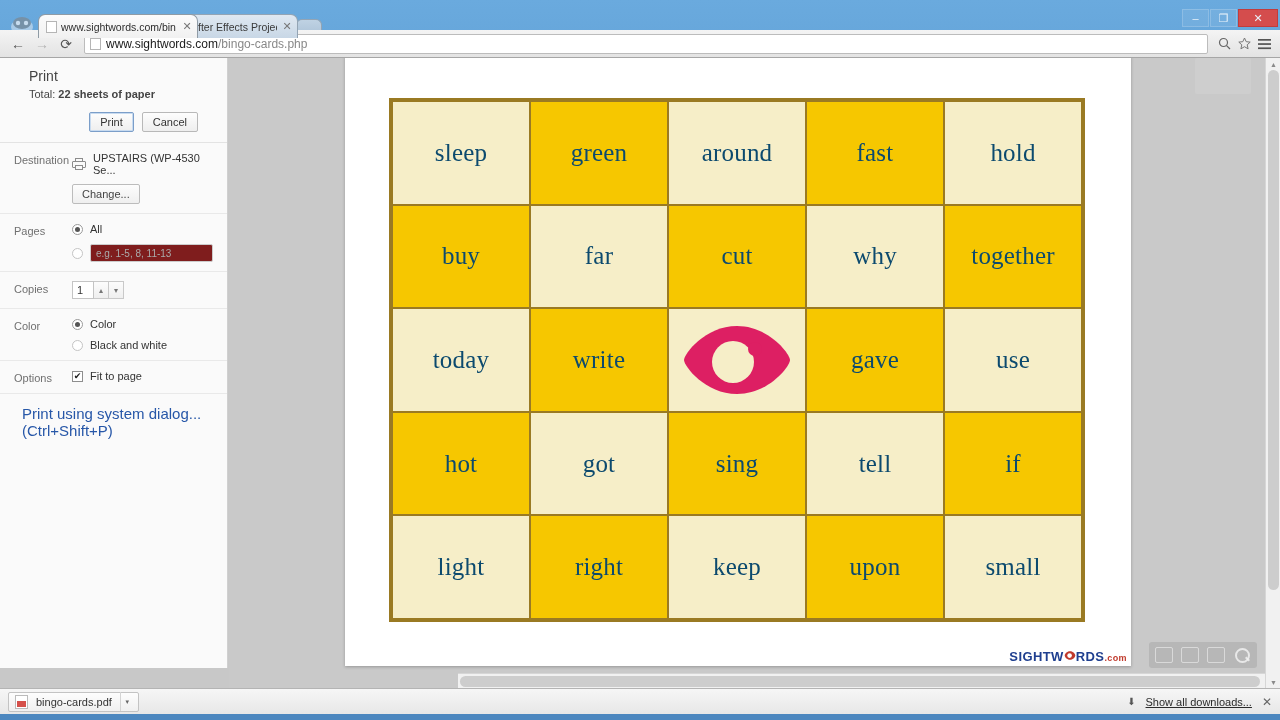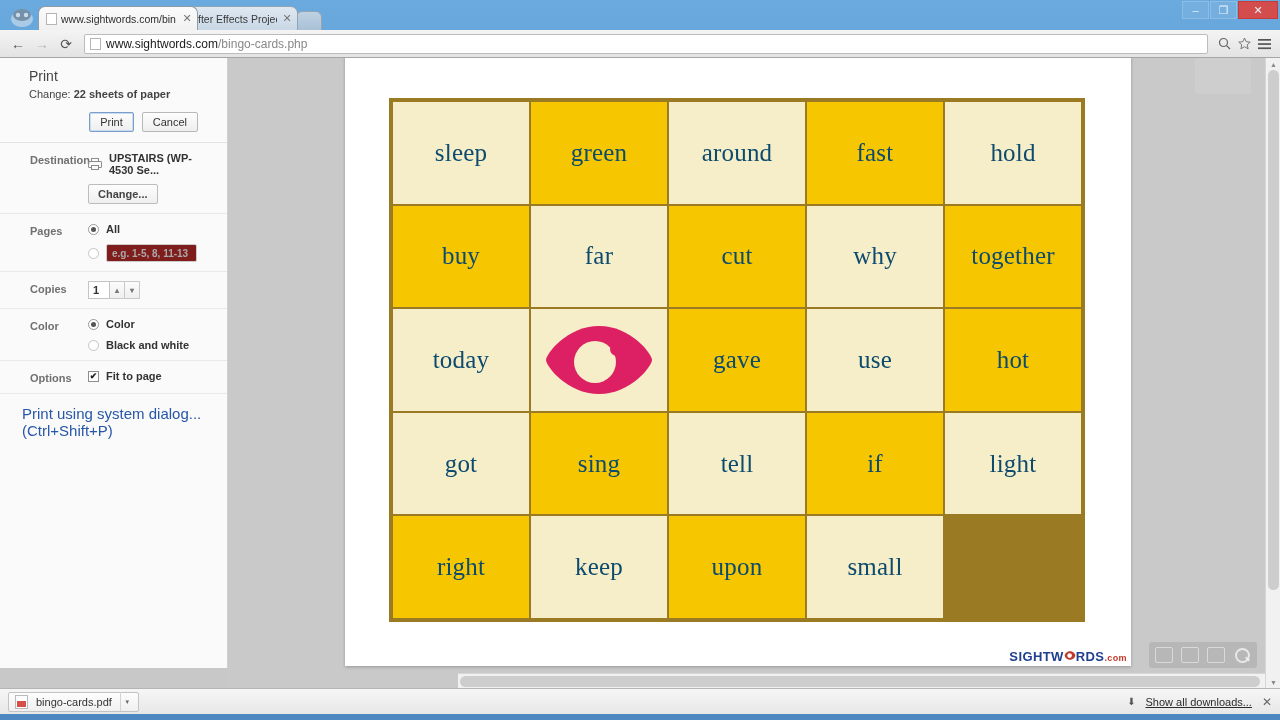--- a/index.html
+++ b/index.html
@@ -11,21 +11,21 @@
   }
 
   
   #window {
     position: absolute; inset: 0;
     background: linear-gradient(#6aaade, #4f8fc6 40%, #4687c0);
   }
 
   
   #tabstrip {
-    position: absolute; left: 0; top: 0; width: 1280px; height: 30px;
+    position: absolute; left: 0; top: 8px; width: 1280px; height: 30px;
   }
   #chrome-logo {
     position: absolute; left: 8px; top: 6px; width: 28px; height: 22px;
     opacity: .75;
   }
   .tab {
     position: absolute; top: 6px; height: 24px;
     background: linear-gradient(#f2f2f2, #dedede);
     border: 1px solid #9aa6b0; border-bottom: none;
     border-radius: 7px 7px 0 0;
@@ -118,21 +118,21 @@
   #pp-total { font-size: 11px; color: #444; }
   #pp-total b { font-weight: bold; }
   #pp-buttons { display: flex; justify-content: flex-end; gap: 8px; margin-top: 12px; }
   .pp-btn {
     min-width: 42px; padding: 3px 10px;
     font-size: 11px; text-align: center;
     border: 1px solid #b8b8b8; border-radius: 2px;
     background: linear-gradient(#fdfdfd,#eeeeee); color: #333;
   }
   .pp-btn.primary { border-color: #7b9ec9; box-shadow: 0 0 0 1px #c8dbf0 inset; }
-  .pp-row { display: flex; padding: 9px 30px; border-bottom: 1px solid #e9e9e9; font-weight: bold; }
+  .pp-row { display: flex; padding: 9px 14px; border-bottom: 1px solid #e9e9e9; }
   .pp-label { width: 58px; flex: 0 0 58px; color: #707070; font-size: 11px; padding-top: 2px; }
   .pp-fields { flex: 1 1 auto; }
   .pp-dest { display: flex; align-items: center; gap: 7px; font-size: 11px; color: #333; }
   .printer-icon { width: 14px; height: 12px; position: relative; flex: 0 0 14px; }
   .printer-icon i { position: absolute; display: block; border: 1px solid #8c8c8c; }
   .printer-icon i.body { left:0; top:3px; width:14px; height:7px; border-radius:1px; }
   .printer-icon i.top { left:3px; top:0; width:8px; height:4px; border-bottom:none;}
   .printer-icon i.out { left:3px; top:7px; width:8px; height:5px; background:#fafafa;}
   .chg-btn { margin-top: 8px; display: inline-block; padding: 3px 9px; font-size: 11px;
              border:1px solid #bcbcbc; border-radius:2px; background: linear-gradient(#fdfdfd,#efefef); color:#444;text-align:center;}
@@ -328,21 +328,21 @@
     </div>
   </div>
 
   <div id="content">
 
     <div id="print-pane">
 
       <div class="pp-sec">
         <div id="pp-title">Print</div>
         <div id="pp-total">
-          <span>Change:</span>
+          <span>Total:</span>
           <b>22 sheets of paper</b>
         </div>
         <div id="pp-buttons">
           <div class="pp-btn primary">Print</div>
           <div class="pp-btn">Cancel</div>
         </div>
       </div>
 
       <div class="pp-row">
         <div class="pp-label">Destination</div>
@@ -441,20 +441,23 @@
             </div>
             <div class="cell light">
               <span>why</span>
             </div>
             <div class="cell dark">
               <span>together</span>
             </div>
             <div class="cell light">
               <span>today</span>
             </div>
+            <div class="cell dark">
+              <span>write</span>
+            </div>
             <div class="cell light">
               <span class="eye-wrap"><svg viewBox="0 0 112 74" width="112" height="74">
                   <path d="M56 3 C88 3 109 31 109 37 C109 43 88 71 56 71 C24 71 3 43 3 37 C3 31 24 3 56 3 Z" fill="#DD1F63"></path>
                   <circle cx="52" cy="39" r="21" fill="#F6EEC8"></circle>
                   <circle cx="74" cy="26" r="7" fill="#DD1F63"></circle>
                 </svg></span>
             </div>
             <div class="cell dark">
               <span>gave</span>
             </div>

